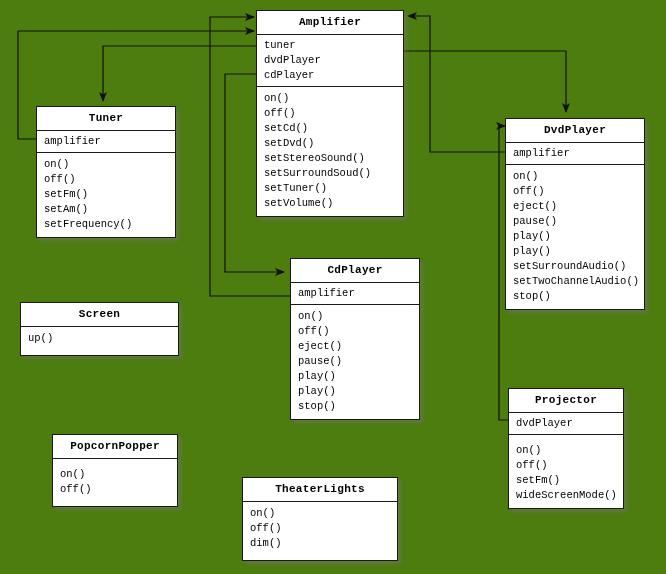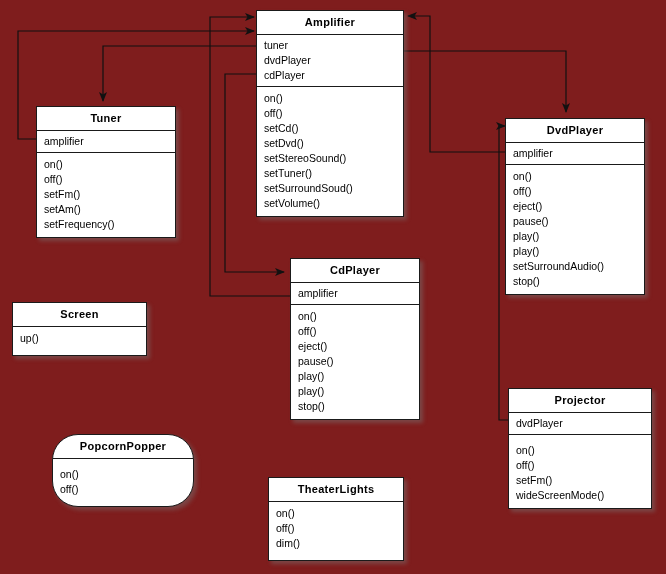--- a/index.html
+++ b/index.html
@@ -4,22 +4,22 @@
 <style>
   html, body {
     margin: 0;
     padding: 0;
     background: #ffffff;
   }
   #canvas {
     position: relative;
     width: 666px;
     height: 574px;
-    background: #7f1d1d;
-    font-family: Liberation Sans, sans-serif;
+    background: #4d7c0f;
+    font-family: Liberation Mono, monospace;
     overflow: hidden;
   }
   #wires {
     position: absolute;
     left: 0;
     top: 0;
     width: 666px;
     height: 574px;
     pointer-events: none;
   }
@@ -95,22 +95,22 @@
       <div class="cls-row">tuner</div>
       <div class="cls-row">dvdPlayer</div>
       <div class="cls-row">cdPlayer</div>
     </div>
     <div class="cls-ops">
       <div class="cls-row">on()</div>
       <div class="cls-row">off()</div>
       <div class="cls-row">setCd()</div>
       <div class="cls-row">setDvd()</div>
       <div class="cls-row">setStereoSound()</div>
+      <div class="cls-row">setSurroundSoud()</div>
       <div class="cls-row">setTuner()</div>
-      <div class="cls-row">setSurroundSoud()</div>
       <div class="cls-row">setVolume()</div>
     </div>
   </div>
 
   <div class="uml-class" style="left:36px; top:106px; width:140px;">
     <div class="cls-title">Tuner</div>
     <div class="cls-attrs">
       <div class="cls-row">amplifier</div>
     </div>
     <div class="cls-ops">
@@ -128,73 +128,74 @@
       <div class="cls-row">amplifier</div>
     </div>
     <div class="cls-ops">
       <div class="cls-row">on()</div>
       <div class="cls-row">off()</div>
       <div class="cls-row">eject()</div>
       <div class="cls-row">pause()</div>
       <div class="cls-row">play()</div>
       <div class="cls-row">play()</div>
       <div class="cls-row">setSurroundAudio()</div>
+      <div class="cls-row">setTwoChannelAudio()</div>
       <div class="cls-row">stop()</div>
     </div>
   </div>
 
   <div class="uml-class" style="left:290px; top:258px; width:130px;">
     <div class="cls-title">CdPlayer</div>
     <div class="cls-attrs">
       <div class="cls-row">amplifier</div>
     </div>
     <div class="cls-ops">
       <div class="cls-row">on()</div>
       <div class="cls-row">off()</div>
       <div class="cls-row">eject()</div>
       <div class="cls-row">pause()</div>
       <div class="cls-row">play()</div>
       <div class="cls-row">play()</div>
       <div class="cls-row">stop()</div>
     </div>
   </div>
 
-  <div class="uml-class" style="left:508px; top:388px; width:144px;">
+  <div class="uml-class" style="left:508px; top:388px; width:116px;">
     <div class="cls-title">Projector</div>
     <div class="cls-attrs">
       <div class="cls-row">dvdPlayer</div>
     </div>
     <div class="cls-ops">
       <div class="spacer-row"></div>
       <div class="cls-row">on()</div>
       <div class="cls-row">off()</div>
       <div class="cls-row">setFm()</div>
       <div class="cls-row">wideScreenMode()</div>
     </div>
   </div>
 
-  <div class="uml-class" style="left:12px; top:302px; width:135px;">
+  <div class="uml-class" style="left:20px; top:302px; width:159px;">
     <div class="cls-title">Screen</div>
     <div class="cls-ops">
       <div class="cls-row">up()</div>
       <div class="spacer-row"></div>
     </div>
   </div>
 
-  <div class="uml-class" style="left:52px; top:434px; width:142px;border-radius:26px;">
+  <div class="uml-class" style="left:52px; top:434px; width:126px;">
     <div class="cls-title">PopcornPopper</div>
     <div class="cls-ops">
       <div class="spacer-row"></div>
       <div class="cls-row">on()</div>
       <div class="cls-row">off()</div>
       <div class="spacer-row"></div>
     </div>
   </div>
 
-  <div class="uml-class" style="left:268px; top:477px; width:136px;">
+  <div class="uml-class" style="left:242px; top:477px; width:156px;">
     <div class="cls-title">TheaterLights</div>
     <div class="cls-ops">
       <div class="cls-row">on()</div>
       <div class="cls-row">off()</div>
       <div class="cls-row">dim()</div>
       <div class="spacer-row"></div>
     </div>
   </div>
 
 </div>

